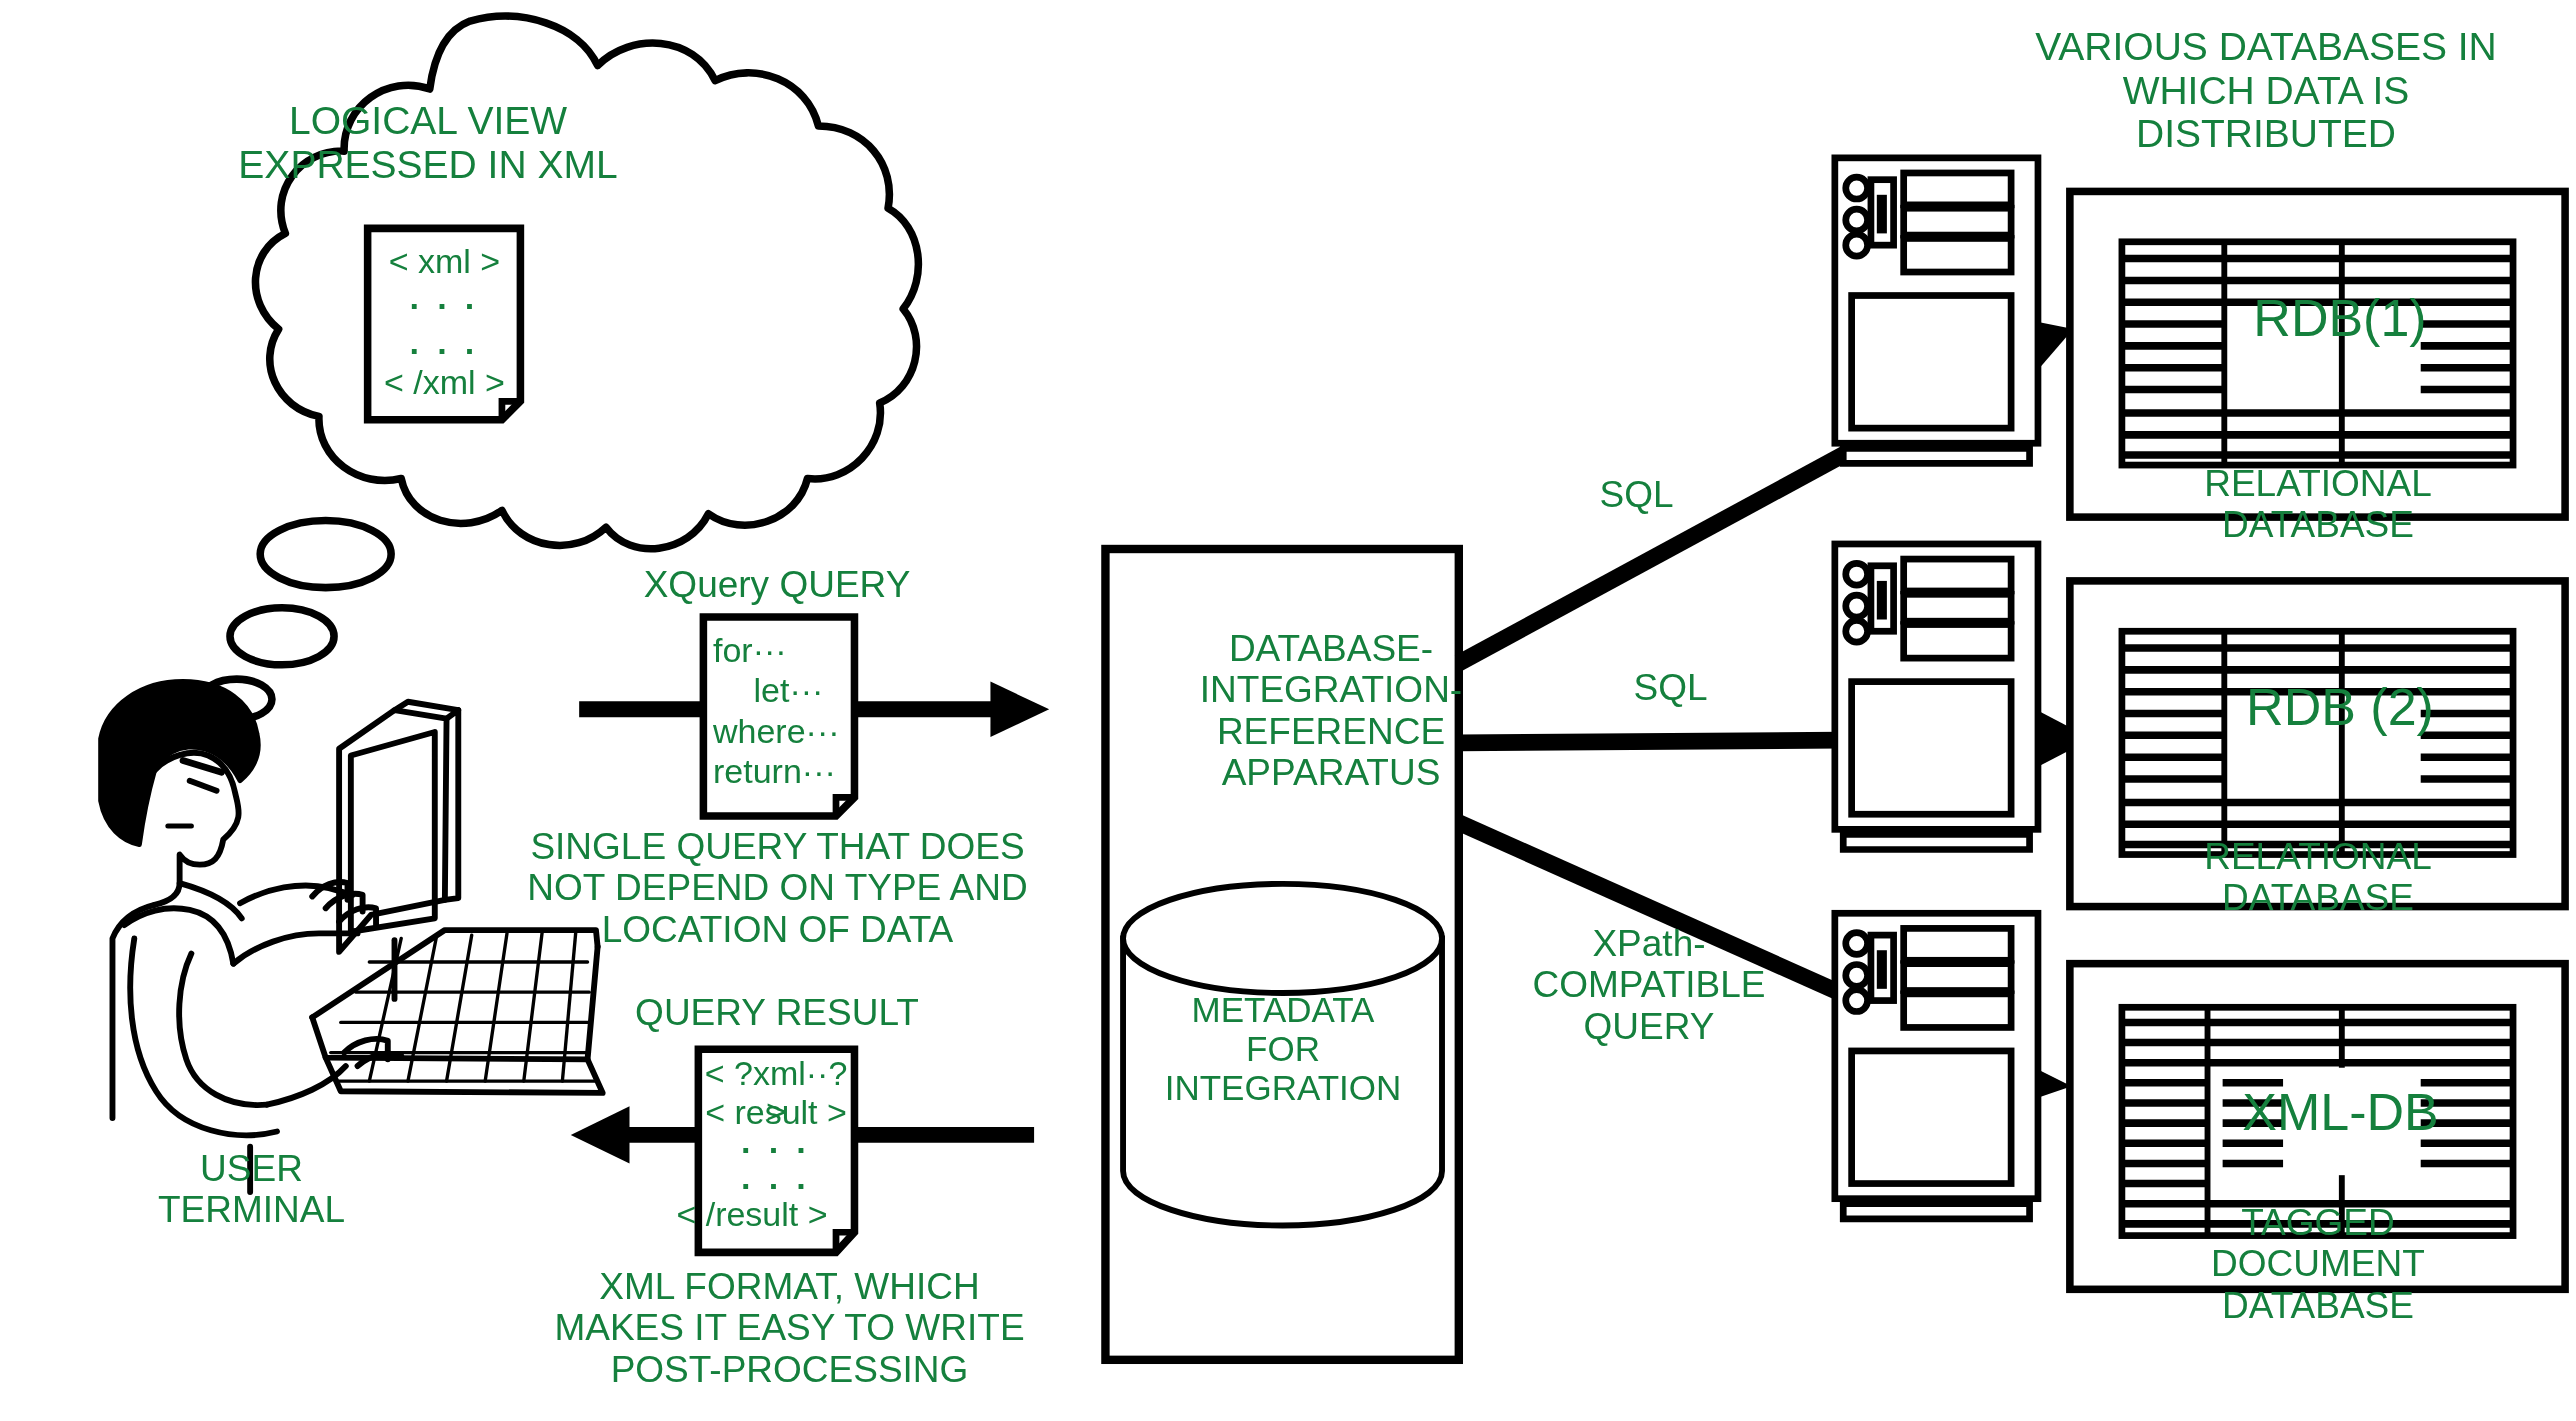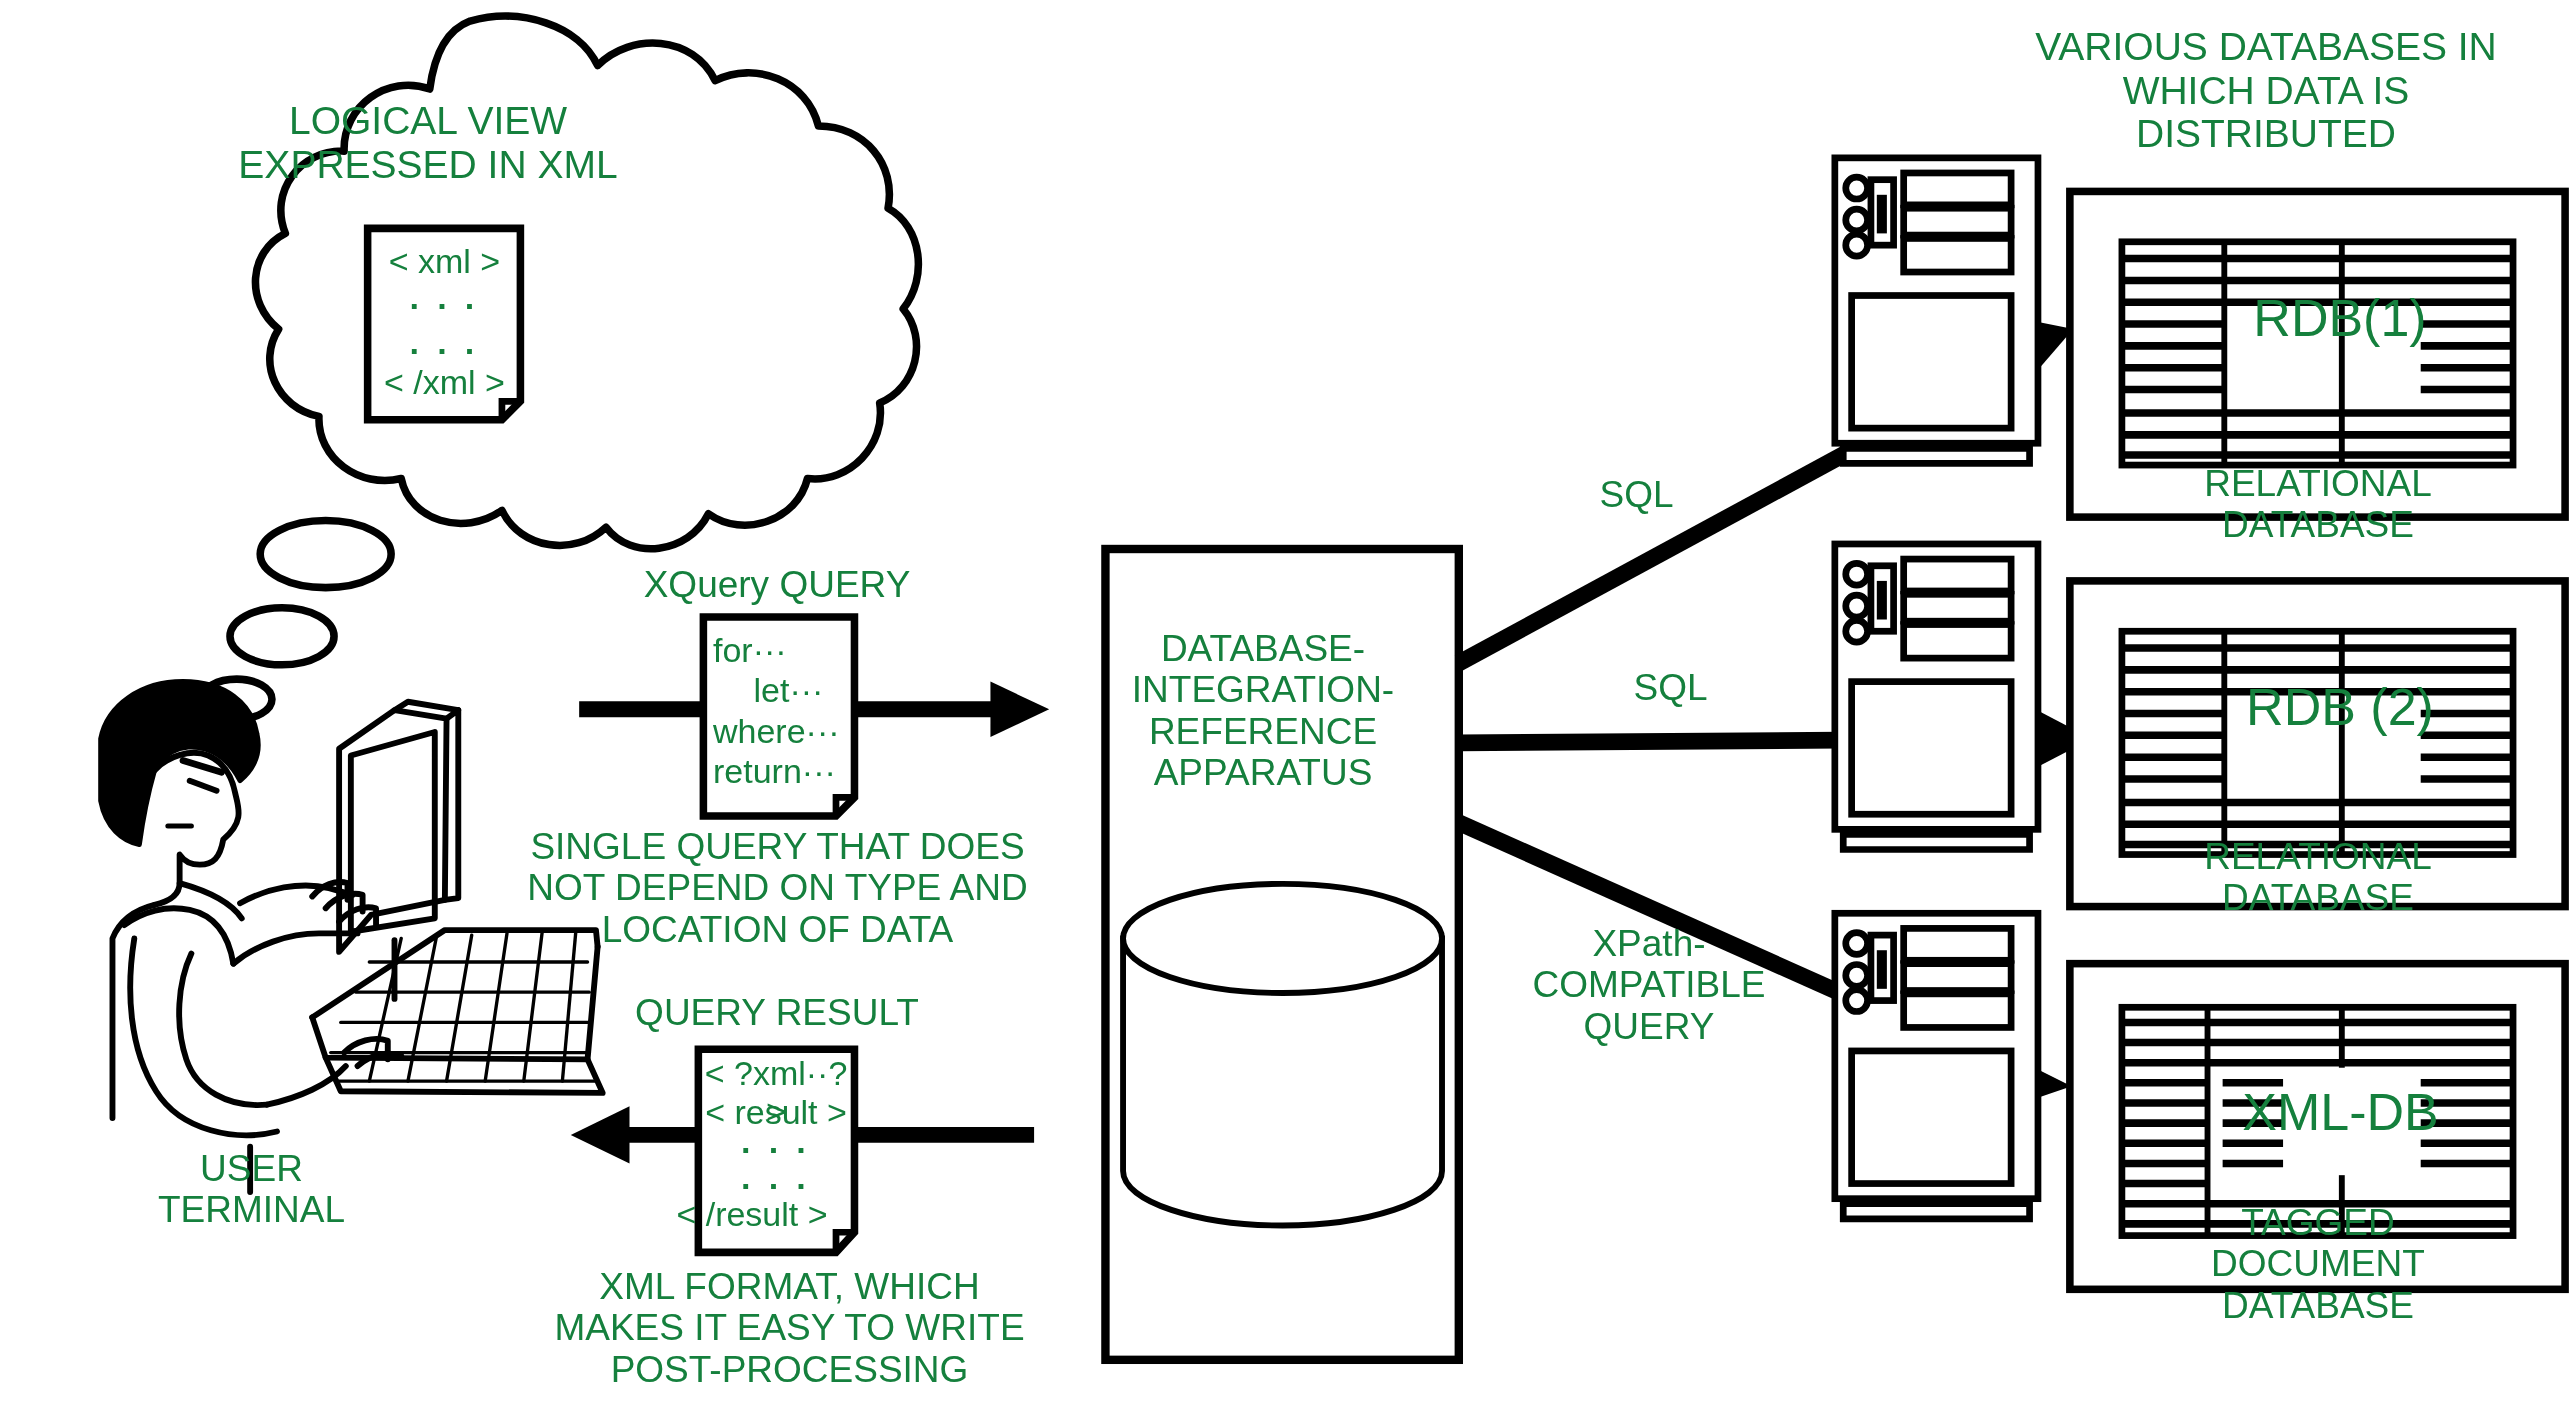--- a/index.html
+++ b/index.html
@@ -351,25 +351,28 @@
   <div class="txt t-doc" style="left:698px; top:1054px; width:156px;">&lt; ?xml··? &gt;</div>
   <div class="txt t-doc" style="left:698px; top:1093px; width:156px;">&lt; result &gt;</div>
   <div class="txt t-doc" style="left:698px; top:1131px; width:156px; letter-spacing:3.4px; font-weight:700;">· · ·</div>
   <div class="txt t-doc" style="left:698px; top:1167px; width:156px; letter-spacing:3.4px; font-weight:700;">· · ·</div>
   <div class="txt t-doc" style="left:674px; top:1195px; width:156px;">&lt; /result &gt;</div>
 
   <div class="txt t-caption" style="left:500px; top:1266px; width:579px;">XML FORMAT, WHICH
 MAKES IT EASY TO WRITE
 POST-PROCESSING</div>
 
-  <div class="txt t-apparatus" style="left:1046px; top:628px; width:346px;padding-left:44px;">DATABASE-
+  <div class="txt t-apparatus" style="left:1114px; top:628px; width:346px;padding-left:44px;">DATABASE-
 INTEGRATION-
 REFERENCE
 APPARATUS</div>
 
+  <div class="txt t-meta" style="left:1110px; top:990px; width:346px;">METADATA
+FOR
+INTEGRATION</div>
 
   <div class="txt t-heading" style="left:1964px; top:25px; width:604px;">VARIOUS DATABASES IN
 WHICH DATA IS
 DISTRIBUTED</div>
 
   <div class="txt t-arrow" style="left:1544px; top:474px; width:185px;">SQL</div>
   <div class="txt t-arrow" style="left:1578px; top:667px; width:185px;">SQL</div>
   <div class="txt t-arrow" style="left:1502px; top:923px; width:294px;">XPath-
 COMPATIBLE
 QUERY</div>

